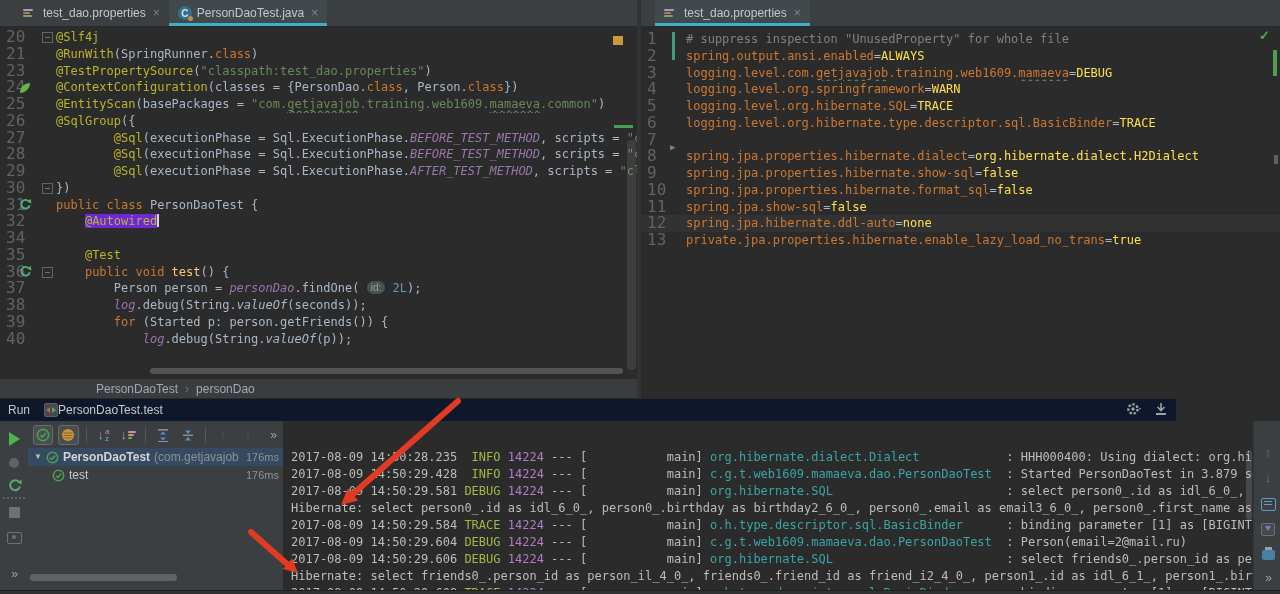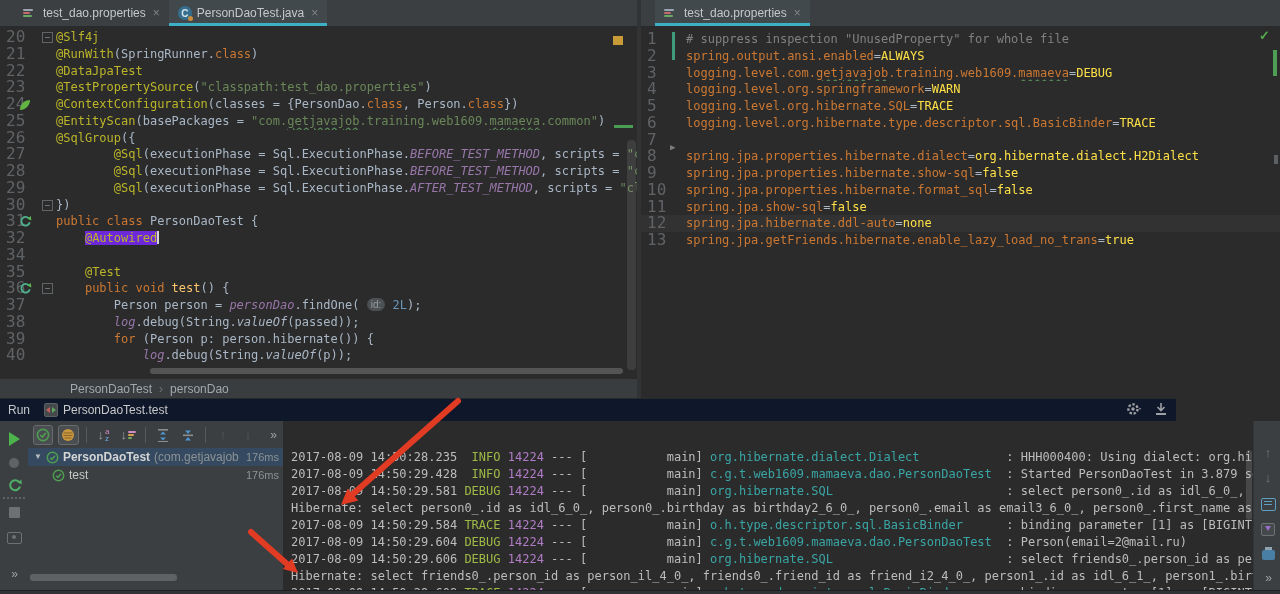--- a/index.html
+++ b/index.html
@@ -47,38 +47,38 @@
   .vthumb{position:absolute;left:627px;top:140px;width:9px;height:230px;border-radius:4px;
           background:rgba(190,190,190,.13)}
   .mark-orange{position:absolute;left:613px;top:36px;width:10px;height:9px;background:#c99a38}
   .mark-green{position:absolute;left:614px;top:125px;width:19px;height:3px;background:#499c54}
   .r-check{position:absolute;left:618px;top:28px;color:#55a94d;font-weight:bold;font-size:13px}
   .r-gmark{position:absolute;left:632px;top:50px;width:4px;height:26px;background:#4f9e55}
   .r-graymark{position:absolute;left:633px;top:155px;width:4px;height:9px;background:#5c6062}
   .r-vcsbar{position:absolute;left:31px;top:6px;width:3px;height:28px;background:#3f9b7a}
   .r-arrowmark{position:absolute;left:29px;top:116px;color:#7b7f82;font-size:9px}
   .breadcrumbs{position:absolute;left:0;right:0;top:378px;height:20px;background:#3a3d3f;
-               border-top:1px solid #2b2b2b;line-height:20px;padding-left:70px;color:#a1a8ad}
+               border-top:1px solid #2b2b2b;line-height:20px;padding-left:96px;color:#a1a8ad}
   .bsep{color:#6f7477;margin:0 7px}
   
   .icn{display:inline-flex;width:15px;height:15px;align-items:center;justify-content:center;flex:0 0 auto}
   .properties-file-icon{flex-direction:column;align-items:flex-start;justify-content:center;gap:1px}
   .properties-file-icon i{display:block;height:2px;border-radius:1px}
   .properties-file-icon .b1{width:10px;background:#9aa7b0}
   .properties-file-icon .b2{width:7px;background:#c46a6a}
   .properties-file-icon .b3{width:9px;background:#6aaa64}
   .java-class-icon{background:#356e8f;border-radius:50%;color:#d8e4ea;font-size:10px;font-weight:bold;
                    width:14px;height:14px;position:relative}
   .java-class-icon::after{content:"";position:absolute;right:-1px;bottom:-1px;width:5px;height:5px;
                    border-radius:50%;background:#c98c3c}
   
   #run-header{position:absolute;left:0;top:398px;width:1176px;height:22px;background:#0f172a;
               border-top:1px solid #282b2c;border-bottom:1px solid #323637;display:flex;align-items:center}
   #run-header .rlabel{margin-left:8px;color:#c3c8cb}
-  .run-tab{display:flex;align-items:center;gap:5px;margin-left:14px;color:#c8c8c8}
+  .run-tab{display:flex;align-items:center;margin-left:14px;color:#c8c8c8}
   .runcfg{width:12px;height:12px;background:#45494b;border:1px solid #5c6062;border-radius:2px;position:relative}
   .runcfg::before{content:"";position:absolute;left:1px;top:3px;border-top:3px solid transparent;
                   border-bottom:3px solid transparent;border-right:4px solid #c05f5f}
   .runcfg::after{content:"";position:absolute;right:1px;top:3px;border-top:3px solid transparent;
                  border-bottom:3px solid transparent;border-left:4px solid #5fa55f}
   .hdr-right{position:absolute;right:8px;top:3px;display:flex;gap:12px;align-items:center}
   #run-body{position:absolute;left:0;top:421px;width:1280px;height:169px;background:#3c3f41}
   
   #left-stripe{position:absolute;left:0;top:0;width:28px;height:169px;background:#3c3f41;
                border-right:1px solid #323637}
@@ -167,21 +167,20 @@
         </div>
         <div class="tab active">
           <span class="icn java-class-icon">C</span>
           <span class="tlabel">PersonDaoTest.java</span>
           <span class="tclose">×</span>
         </div>
       </div>
     <div class="editor" id="left-editor">
         <div class="cl"><span class="ln">20</span><span class="foldbox">−</span><span class="code"><span class="tk-ann">@Slf4j</span></span></div>
         <div class="cl"><span class="ln">21</span><span class="code"><span class="tk-ann">@RunWith</span><span class="tk-d">(SpringRunner.</span><span class="tk-kw">class</span><span class="tk-d">)</span></span></div>
-        <div class="cl"><span class="ln">22</span><span class="code"><span class="tk-ann">@DataJpaTest</span></span></div>
         <div class="cl"><span class="ln">23</span><span class="code"><span class="tk-ann">@TestPropertySource</span><span class="tk-d">(</span><span class="tk-s">"classpath:test_dao.properties"</span><span class="tk-d">)</span></span></div>
         <div class="cl"><span class="ln">24</span><span class="icn spring-leaf-icon gi"><svg width="14" height="14" viewBox="0 0 14 14">
               <path d="M2 12 C2 6 6.5 2 12 2 C12 7.5 7.5 12 2 12 Z" fill="#62b543"></path>
             </svg></span><span class="code"><span class="tk-ann">@ContextConfiguration</span><span class="tk-d">(classes = {PersonDao.</span><span class="tk-kw">class</span><span class="tk-d">, Person.</span><span class="tk-kw">class</span><span class="tk-d">})</span></span></div>
         <div class="cl"><span class="ln">25</span><span class="code"><span class="tk-ann">@EntityScan</span><span class="tk-d">(basePackages = </span><span class="tk-s">"com.</span><span class="tk-s tk-typo">getjavajob</span><span class="tk-s">.training.web1609.</span><span class="tk-s tk-typo">mamaeva</span><span class="tk-s">.common"</span><span class="tk-d">)</span></span></div>
         <div class="cl"><span class="ln">26</span><span class="code"><span class="tk-ann">@SqlGroup</span><span class="tk-d">({</span></span></div>
         <div class="cl"><span class="ln">27</span><span class="code"><span class="tk-d">        </span><span class="tk-ann">@Sql</span><span class="tk-d">(executionPhase = Sql.ExecutionPhase.</span><span class="tk-cst">BEFORE_TEST_METHOD</span><span class="tk-d">, scripts = </span><span class="tk-s">"cla</span></span></div>
         <div class="cl"><span class="ln">28</span><span class="code"><span class="tk-d">        </span><span class="tk-ann">@Sql</span><span class="tk-d">(executionPhase = Sql.ExecutionPhase.</span><span class="tk-cst">BEFORE_TEST_METHOD</span><span class="tk-d">, scripts = </span><span class="tk-s">"cla</span></span></div>
         <div class="cl"><span class="ln">29</span><span class="code"><span class="tk-d">        </span><span class="tk-ann">@Sql</span><span class="tk-d">(executionPhase = Sql.ExecutionPhase.</span><span class="tk-cst">AFTER_TEST_METHOD</span><span class="tk-d">, scripts = </span><span class="tk-s">"clas</span></span></div>
         <div class="cl"><span class="ln">30</span><span class="foldbox">−</span><span class="code"><span class="tk-d">})</span></span></div>
@@ -190,22 +189,22 @@
               <polygon points="13.8,1 14.3,5.8 10,4" fill="#57b94f"></polygon>
             </svg></span><span class="code"><span class="tk-kw">public class </span><span class="tk-d">PersonDaoTest {</span></span></div>
         <div class="cl"><span class="ln">32</span><span class="code"><span class="tk-d">    </span><span class="tk-ann tk-hl">@Autowired</span><span class="tk-crt"></span></span></div>
         <div class="cl"><span class="ln">34</span><span class="code"></span></div>
         <div class="cl"><span class="ln">35</span><span class="code"><span class="tk-d">    </span><span class="tk-ann">@Test</span></span></div>
         <div class="cl"><span class="ln">36</span><span class="icn run-test-icon gi"><svg width="14" height="14" viewBox="0 0 15 15">
               <path d="M11.5 3.5 A4.6 4.6 0 1 0 12.6 7.8" fill="none" stroke="#4faf8f" stroke-width="2"></path>
               <polygon points="13.8,1 14.3,5.8 10,4" fill="#57b94f"></polygon>
             </svg></span><span class="foldbox">−</span><span class="code"><span class="tk-d">    </span><span class="tk-kw">public void </span><span class="tk-mth">test</span><span class="tk-d">() {</span></span></div>
         <div class="cl"><span class="ln">37</span><span class="code"><span class="tk-d">        Person person = </span><span class="tk-fld">personDao</span><span class="tk-d">.findOne( </span><span class="tk-hint">id:</span><span class="tk-d"> </span><span class="tk-num">2L</span><span class="tk-d">);</span></span></div>
-        <div class="cl"><span class="ln">38</span><span class="code"><span class="tk-d">        </span><span class="tk-fld">log</span><span class="tk-d">.debug(String.</span><span class="tk-sm">valueOf</span><span class="tk-d">(passed));</span></span></div>
-        <div class="cl"><span class="ln">39</span><span class="code"><span class="tk-d">        </span><span class="tk-kw">for</span><span class="tk-d"> (Person p: person.hibernate()) {</span></span></div>
+        <div class="cl"><span class="ln">38</span><span class="code"><span class="tk-d">        </span><span class="tk-fld">log</span><span class="tk-d">.debug(String.</span><span class="tk-sm">valueOf</span><span class="tk-d">(seconds));</span></span></div>
+        <div class="cl"><span class="ln">39</span><span class="code"><span class="tk-d">        </span><span class="tk-kw">for</span><span class="tk-d"> (Started p: person.getFriends()) {</span></span></div>
         <div class="cl"><span class="ln">40</span><span class="code"><span class="tk-d">            </span><span class="tk-fld">log</span><span class="tk-d">.debug(String.</span><span class="tk-sm">valueOf</span><span class="tk-d">(p));</span></span></div>
       </div>
     <div class="mark-orange"></div>
     <div class="mark-green"></div>
     <div class="vthumb"></div>
     <div class="hthumb"></div>
     <div class="breadcrumbs">
       <span>PersonDaoTest</span><span class="bsep">›</span><span>personDao</span>
     </div>
   </div>
@@ -232,21 +231,21 @@
         <div class="cl"><span class="ln">3</span><span class="code"><span class="tk-k">logging.level.com.</span><span class="tk-k tk-typo">getjavajob</span><span class="tk-k">.training.web1609.</span><span class="tk-k tk-typo">mamaeva</span><span class="tk-eq">=</span><span class="tk-v">DEBUG</span></span></div>
         <div class="cl"><span class="ln">4</span><span class="code"><span class="tk-k">logging.level.org.springframework</span><span class="tk-eq">=</span><span class="tk-v">WARN</span></span></div>
         <div class="cl"><span class="ln">5</span><span class="code"><span class="tk-k">logging.level.org.hibernate.SQL</span><span class="tk-eq">=</span><span class="tk-v">TRACE</span></span></div>
         <div class="cl"><span class="ln">6</span><span class="code"><span class="tk-k">logging.level.org.hibernate.type.descriptor.sql.BasicBinder</span><span class="tk-eq">=</span><span class="tk-v">TRACE</span></span></div>
         <div class="cl"><span class="ln">7</span><span class="code"></span></div>
         <div class="cl"><span class="ln">8</span><span class="code"><span class="tk-k">spring.jpa.properties.hibernate.dialect</span><span class="tk-eq">=</span><span class="tk-v">org.hibernate.dialect.H2Dialect</span></span></div>
         <div class="cl"><span class="ln">9</span><span class="code"><span class="tk-k">spring.jpa.properties.hibernate.show-sql</span><span class="tk-eq">=</span><span class="tk-v">false</span></span></div>
         <div class="cl"><span class="ln">10</span><span class="code"><span class="tk-k">spring.jpa.properties.hibernate.format_sql</span><span class="tk-eq">=</span><span class="tk-v">false</span></span></div>
         <div class="cl"><span class="ln">11</span><span class="code"><span class="tk-k">spring.jpa.show-sql</span><span class="tk-eq">=</span><span class="tk-v">false</span></span></div>
         <div class="cl current"><span class="ln">12</span><span class="code"><span class="tk-k">spring.jpa.hibernate.ddl-auto</span><span class="tk-eq">=</span><span class="tk-v">none</span></span></div>
-        <div class="cl"><span class="ln">13</span><span class="code"><span class="tk-k">spring.jpa.getFriends.hibernate.enable_lazy_load_no_trans</span><span class="tk-eq">=</span><span class="tk-v">true</span></span></div>
+        <div class="cl"><span class="ln">13</span><span class="code"><span class="tk-k">private.jpa.properties.hibernate.enable_lazy_load_no_trans</span><span class="tk-eq">=</span><span class="tk-v">true</span></span></div>
       </div>
     <div class="r-check">✓</div>
     <div class="r-gmark"></div>
     <div class="r-graymark"></div>
   </div>
 
   <div id="run-header">
     <span class="rlabel">Run</span>
     <span class="run-tab">
       <span class="runcfg"></span>

